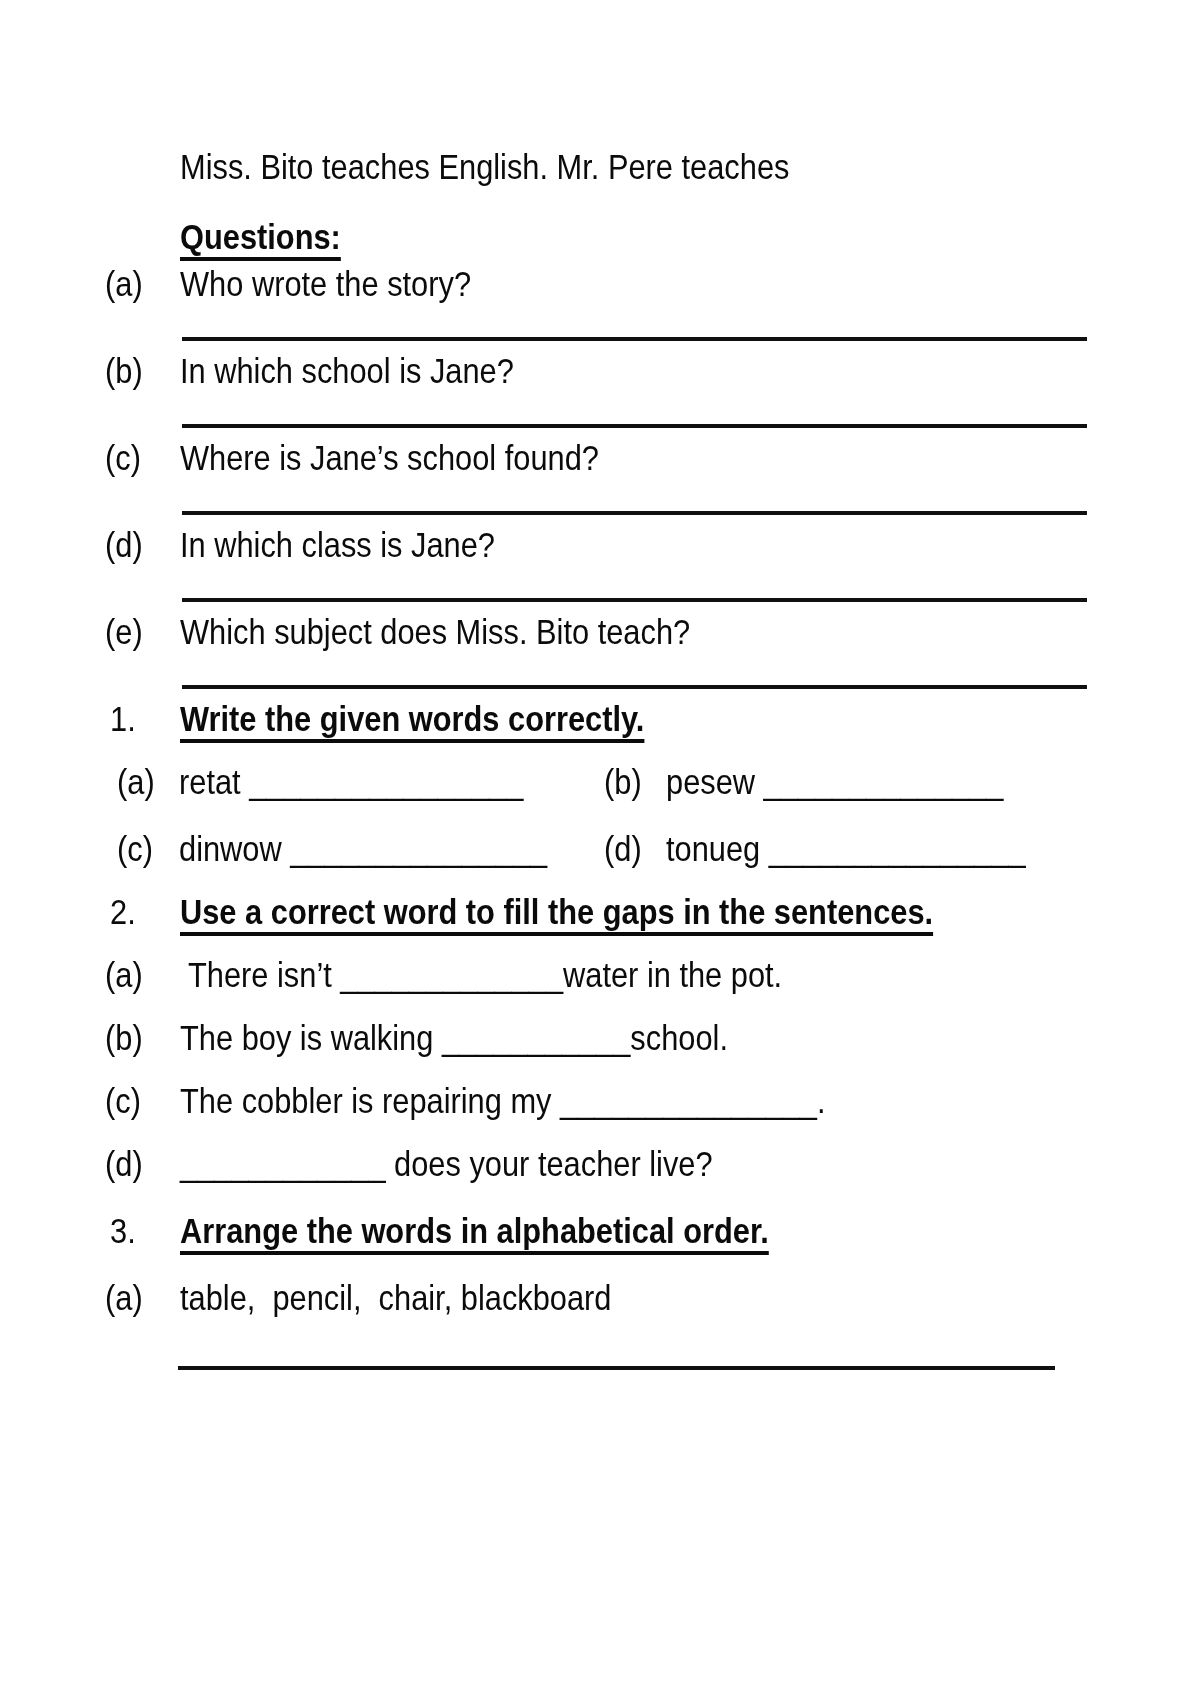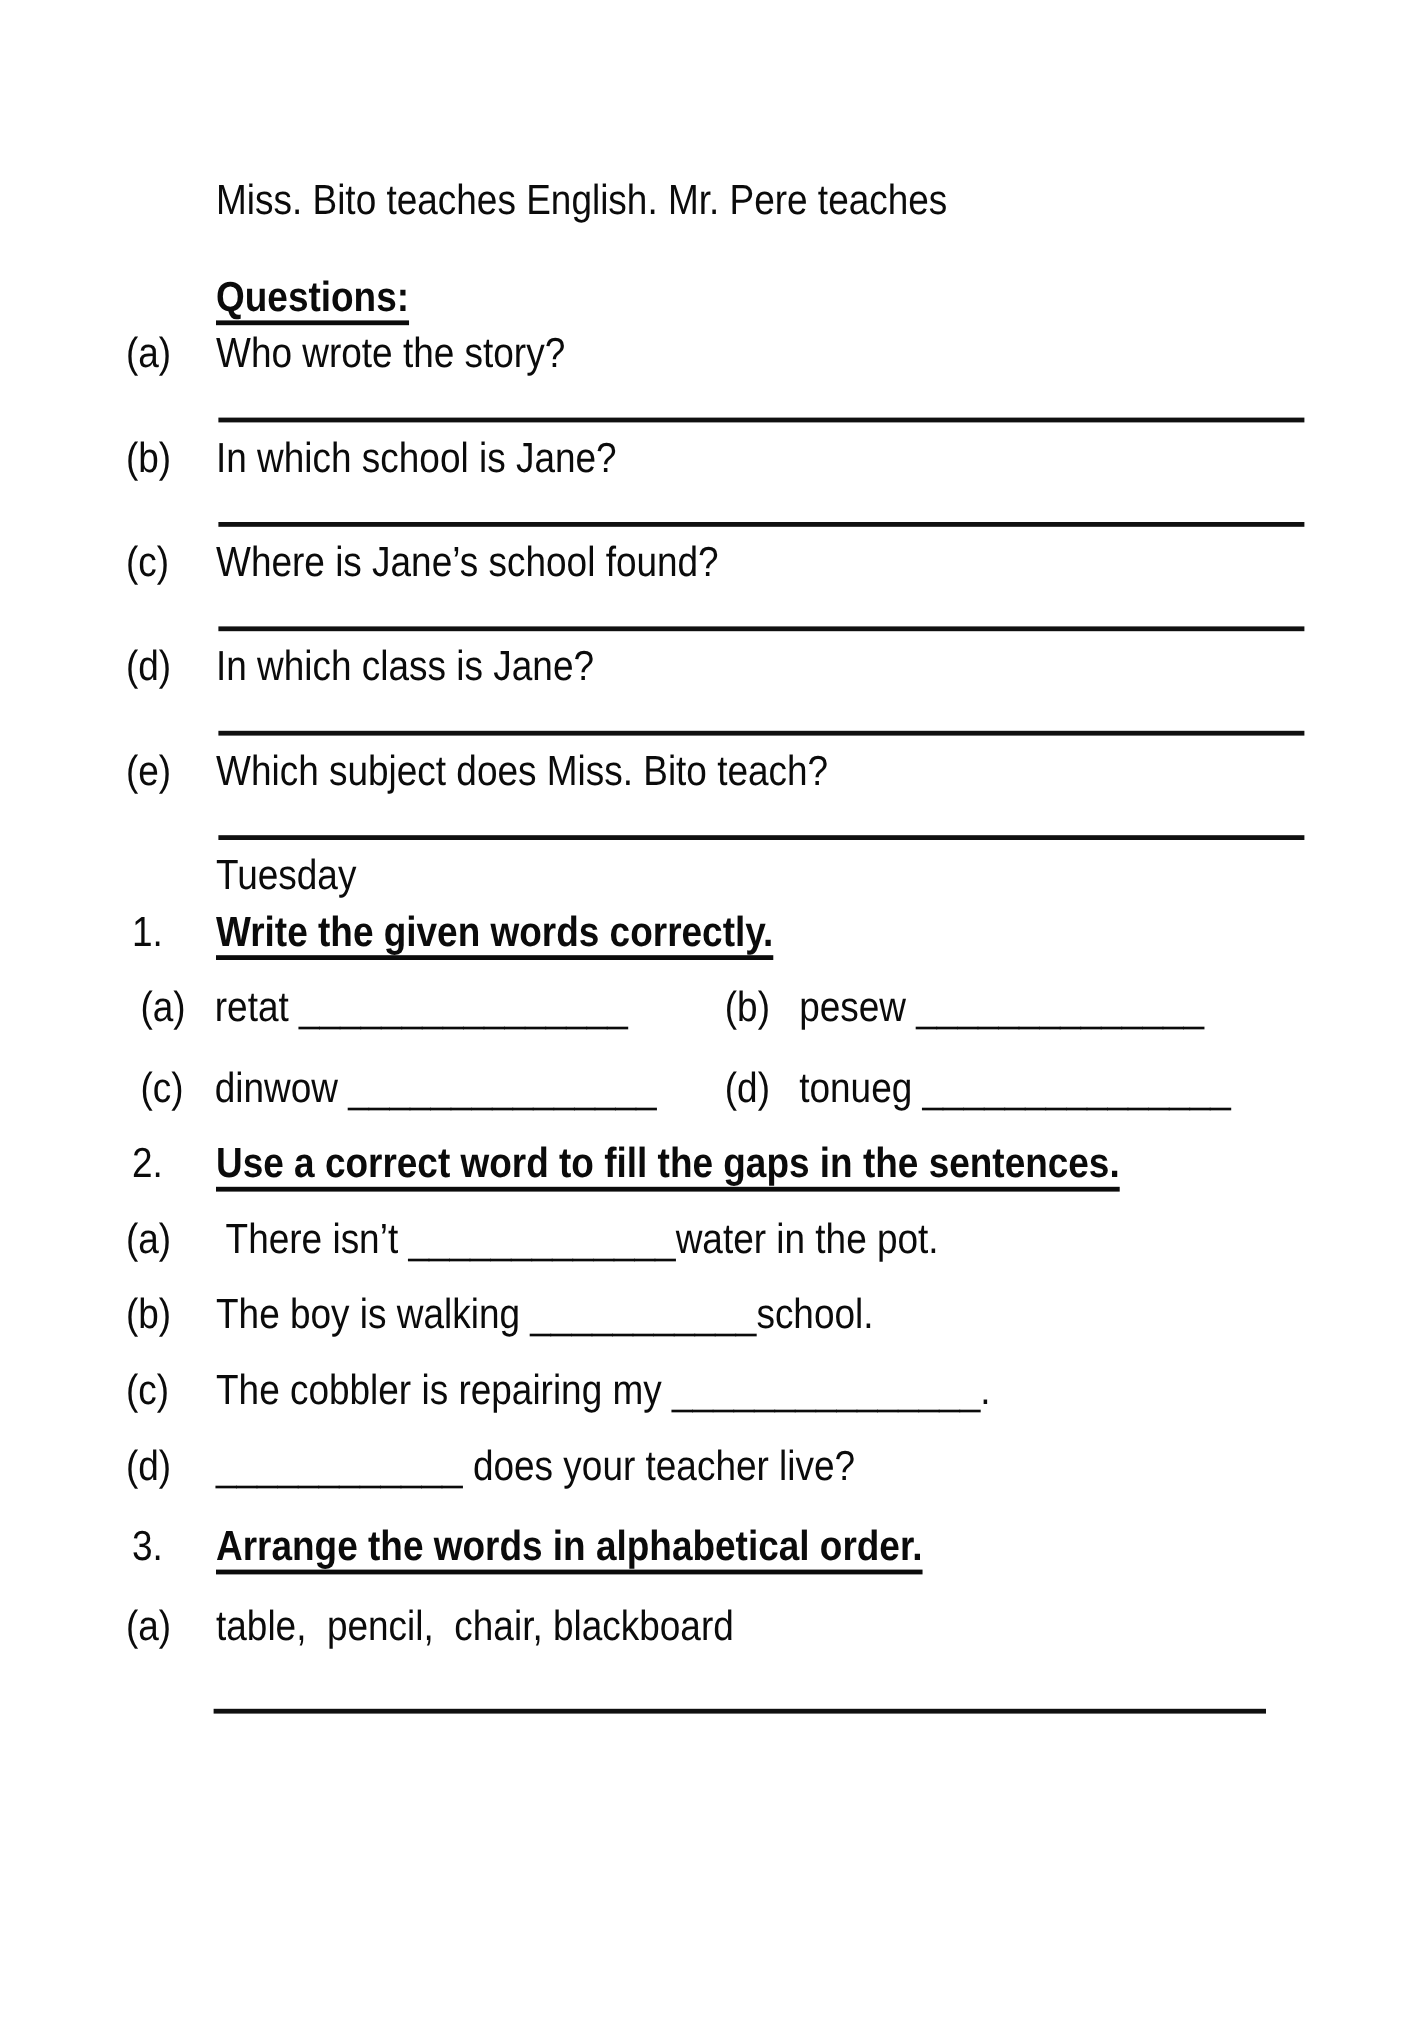--- a/index.html
+++ b/index.html
@@ -15,21 +15,21 @@
     padding: 130px 100px 0 105px;
     overflow: hidden;
   }
   .txt {
     display: inline-block;
     transform: scaleX(0.88);
     transform-origin: 0 50%;
     white-space: pre;
   }
   .story-line { margin-left: 75px; height: 74px; line-height: 74px; }
-  .heading-row { margin-left: 75px; margin-top: 20px; height: 47px; line-height: 47px; }
+  .heading-row { margin-left: 75px; margin-top: 9px; height: 47px; line-height: 47px; }
   .bold-underline {
     font-weight: bold;
     text-decoration: underline;
     text-decoration-thickness: 3.5px;
     text-underline-offset: 8px;
   }
   .row { display: flex; height: 47px; line-height: 47px; }
   .lbl { flex: 0 0 75px; width: 75px; }
   .qa { margin-bottom: 6px; }
   .qa:first-of-type { margin-top: 8px; }
@@ -100,23 +100,20 @@
   </div>
 
   <div class="qa">
     <div class="row">
       <span class="lbl"><span class="txt">(e)</span></span>
       <span class="txt">Which subject does Miss. Bito teach?</span>
     </div>
     <div class="answer-line"></div>
   </div>
 
-  <div class="day-row">
-    <span class="txt">Tuesday</span>
-  </div>
 
   <div class="sec-head">
     <span class="num"><span class="txt">1.</span></span>
     <span class="txt bold-underline">Write the given words correctly.</span>
   </div>
 
   <div class="s1row first">
     <div class="s1cell">
       <span class="lbl2"><span class="txt">(a)</span></span>
       <span class="txt"><span>retat</span><span> ________________</span></span>

